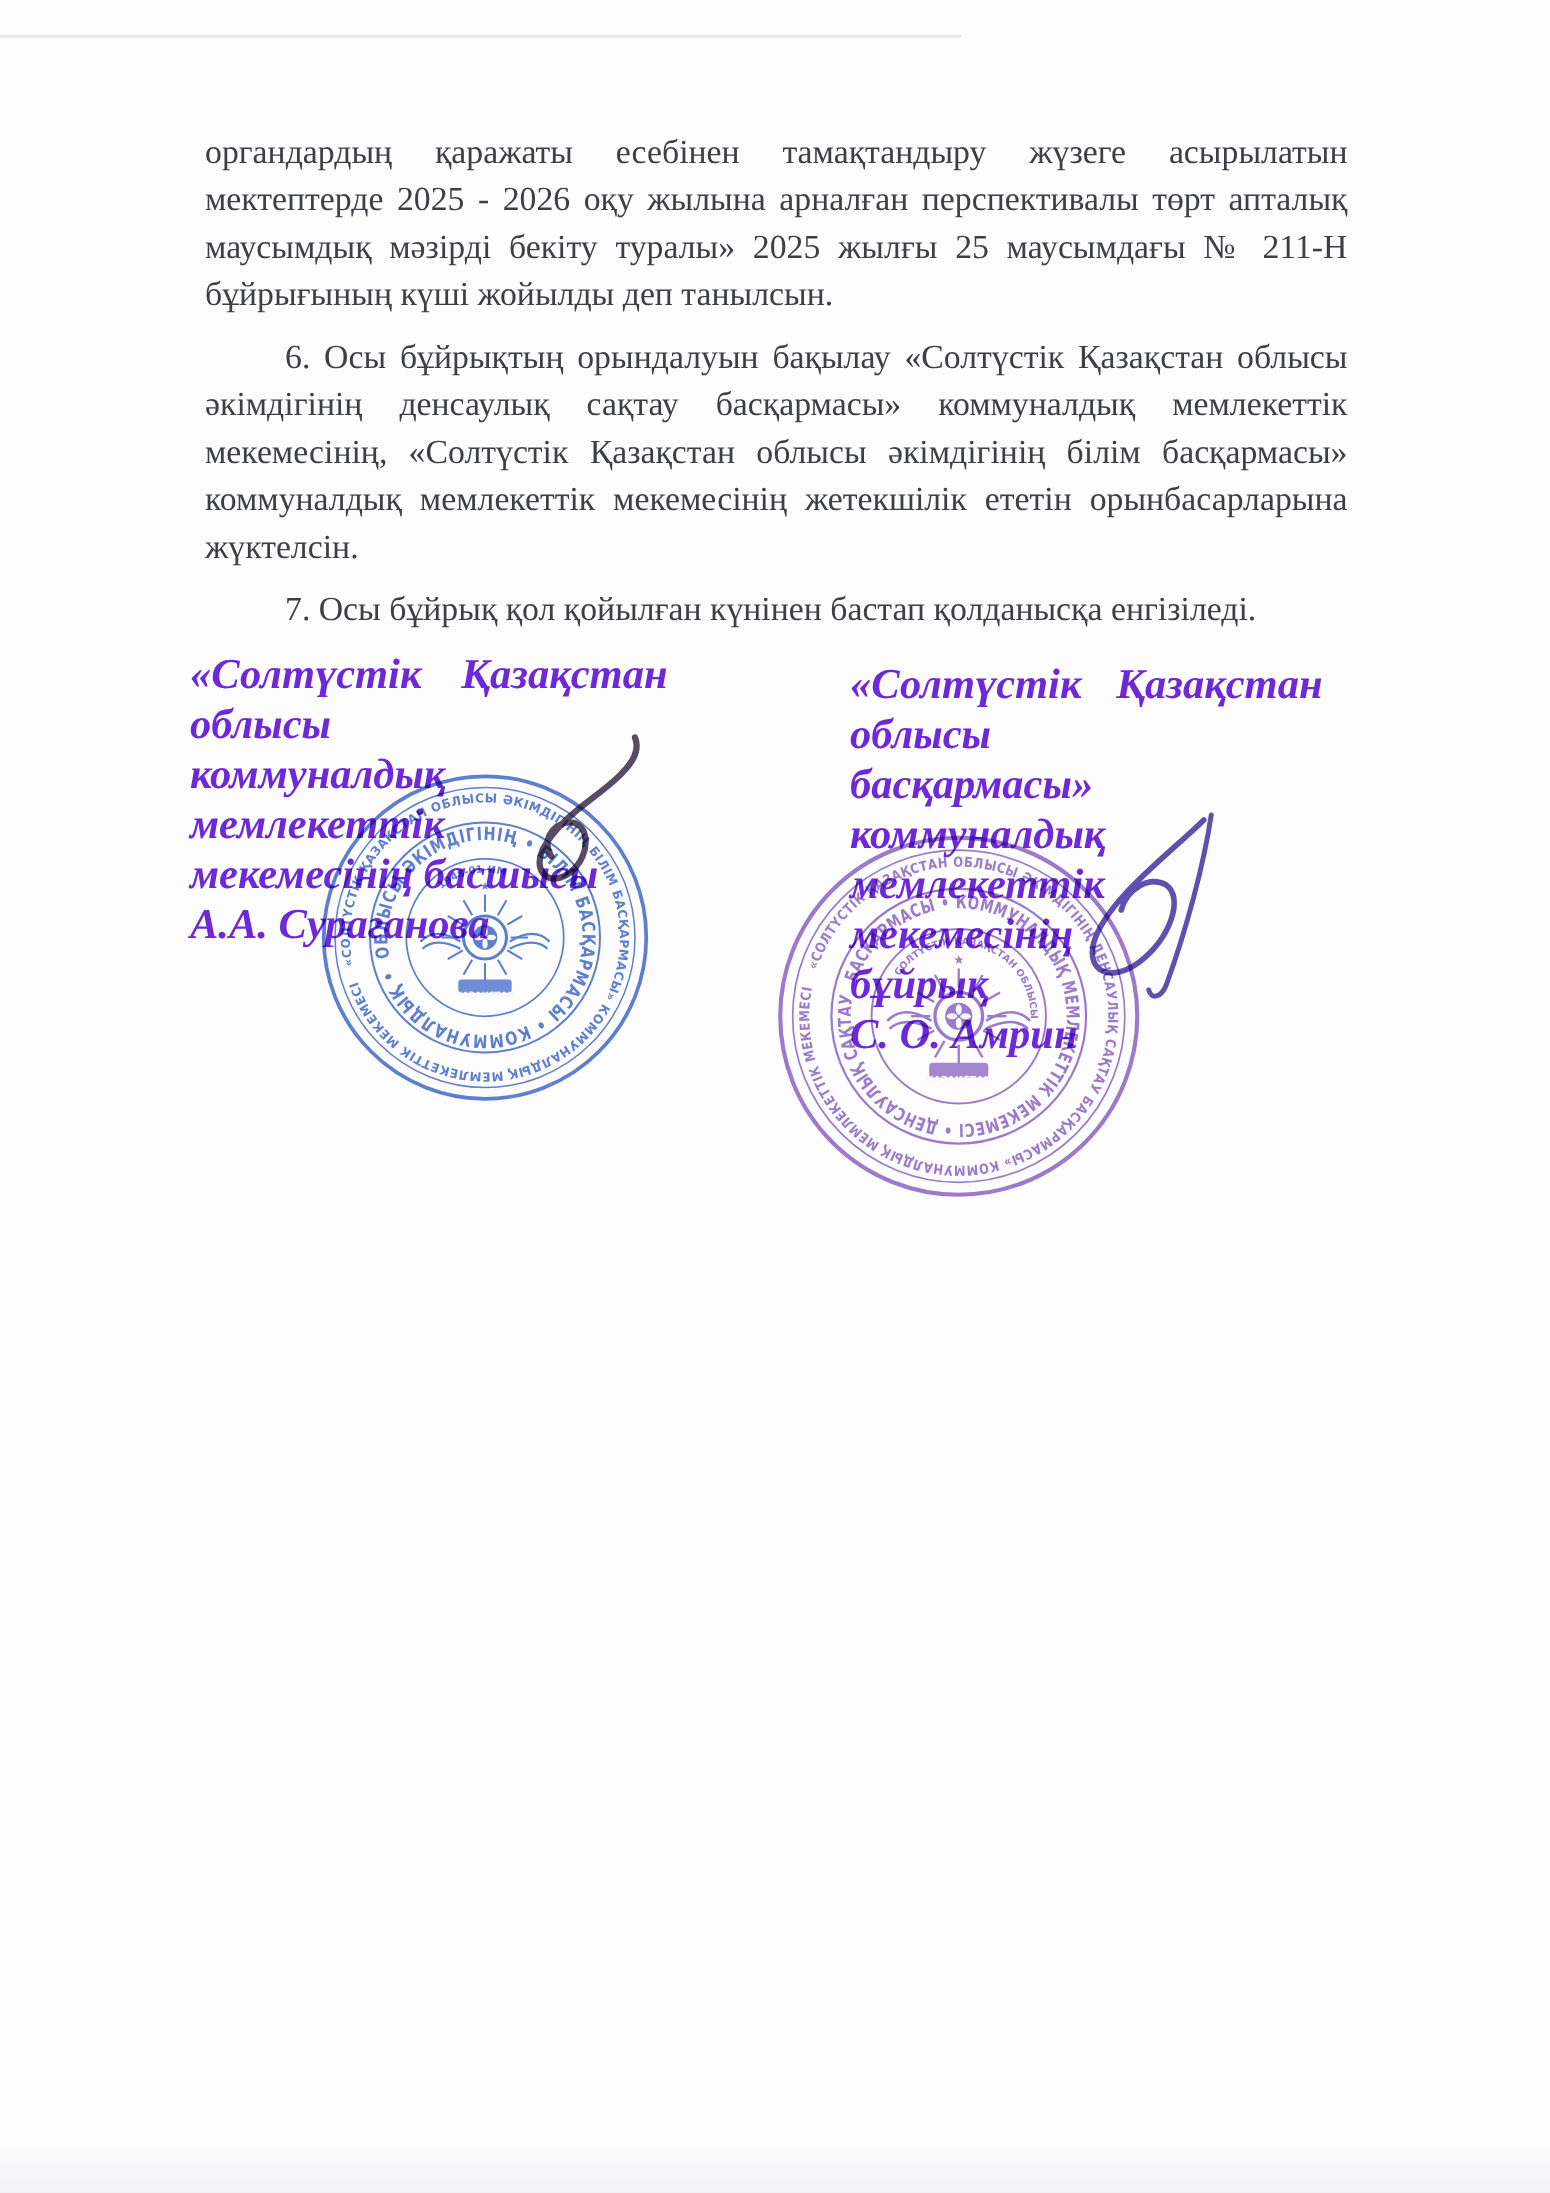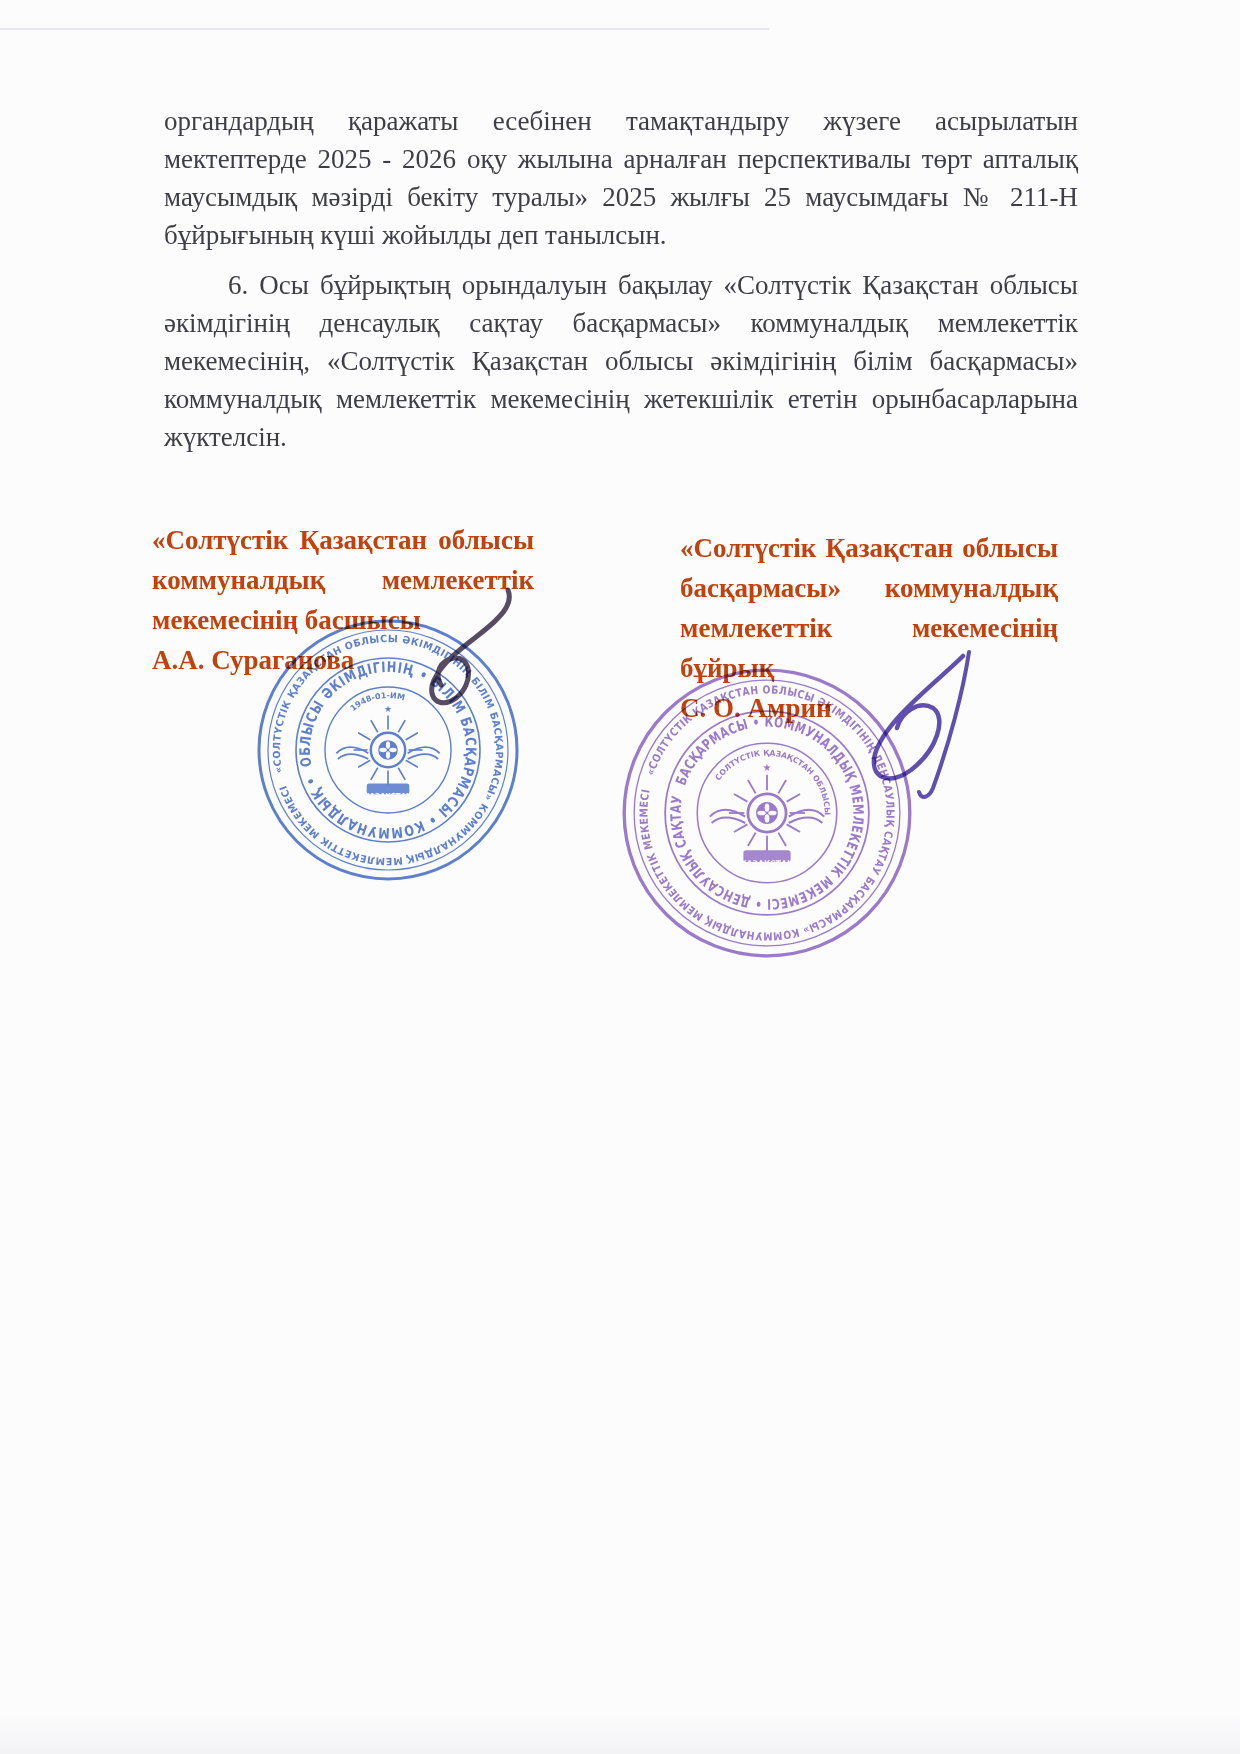--- a/index.html
+++ b/index.html
@@ -24,21 +24,21 @@
   .doc-text{
     position:absolute;left:152px;top:90px;width:938px;
     font-size:27px;line-height:38px;color:#3e3f45;
     text-align:justify;
   }
   .doc-text p{margin:12px;}
   .doc-text p.p-num{text-indent:64px;font-family:Liberation Serif, serif;}
 
   .sig{
     position:absolute;
-    font-size:27px;line-height:40px;font-weight:bold;color:#c2410c;
+    font-size:34px;line-height:40px;font-weight:bold;color:#6d28d9;font-style:italic;
   }
   .sig-left{left:152px;top:520px;width:382px;}
   .sig-right{left:680px;top:528px;width:378px;}
   .sl{white-space:nowrap;}
   .sl.j{text-align:justify;text-align-last:justify;white-space:normal;}
 
   .stamp{position:absolute;mix-blend-mode:multiply;opacity:.93;}
   .stamp-l{left:248px;top:610px;color:#5277cc;}
   .stamp-r{left:612px;top:658px;color:#9671c9;}
   .stamp text{font-family:"DejaVu Sans", sans-serif;font-weight:bold;}
@@ -87,20 +87,21 @@
         </g>
         <text y="-46" text-anchor="middle" font-size="11" fill="currentColor">★</text>
         <rect x="-26" y="41" width="52" height="13" rx="3" fill="currentColor" opacity=".9"></rect>
       </g>
     </defs>
   </svg>
 
   <div class="doc-text">
     <p class="p-first">органдардың қаражаты есебінен тамақтандыру жүзеге асырылатын мектептерде 2025 - 2026 оқу жылына арналған перспективалы төрт апталық маусымдық мәзірді бекіту туралы» 2025 жылғы 25 маусымдағы № 211-Н бұйрығының күші жойылды деп танылсын.</p>
     <p class="p-num">6. Осы бұйрықтың орындалуын бақылау «Солтүстік Қазақстан облысы әкімдігінің денсаулық сақтау басқармасы» коммуналдық мемлекеттік мекемесінің, «Солтүстік Қазақстан облысы әкімдігінің білім басқармасы» коммуналдық мемлекеттік мекемесінің жетекшілік ететін орынбасарларына жүктелсін.</p>
+    <p class="p-num">7. Осы бұйрық қол қойылған күнінен бастап қолданысқа енгізіледі.</p>
   </div>
 
   <div class="sig sig-left">
     <div class="sl j">«Солтүстік Қазақстан облысы</div>
     <div class="sl j">коммуналдық мемлекеттік</div>
     <div class="sl">мекемесінің басшысы</div>
     <div class="sl">А.А. Сураганова</div>
   </div>
 
   <div class="sig sig-right">

